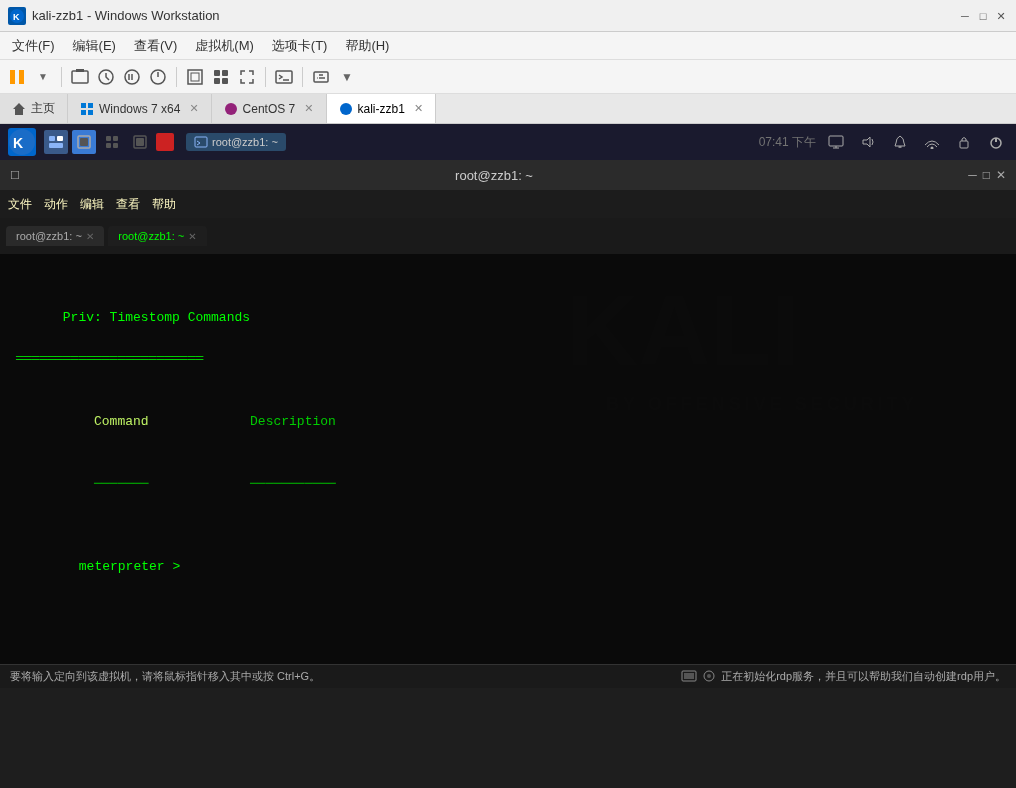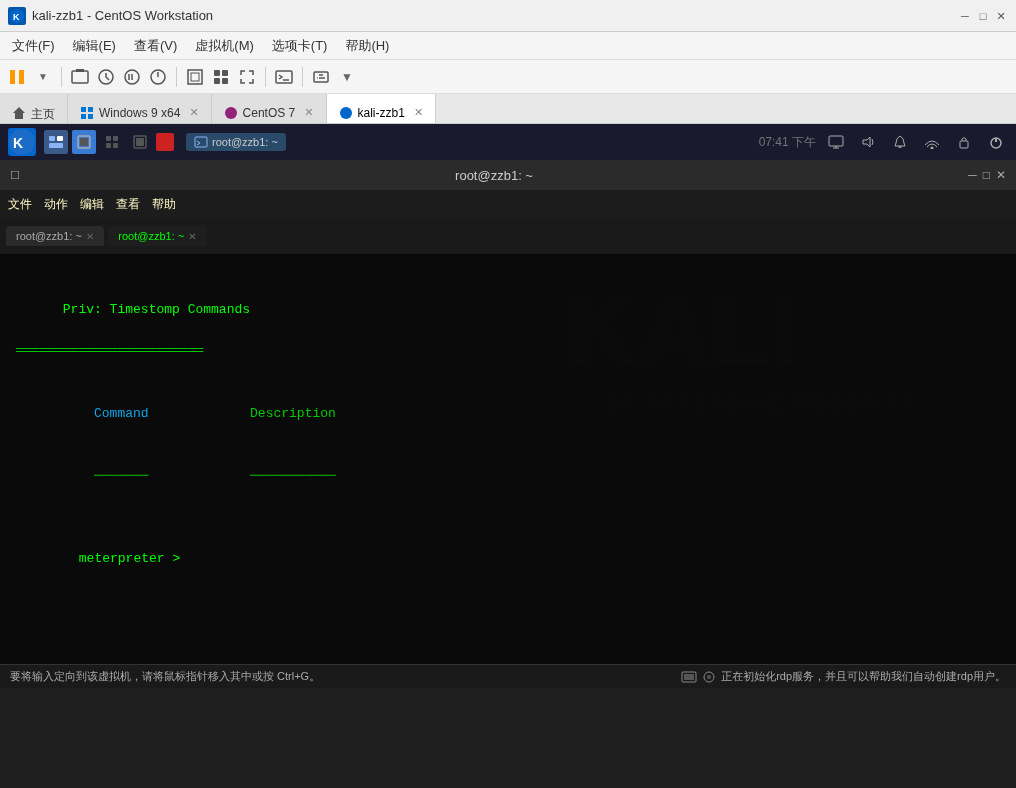--- a/index.html
+++ b/index.html
@@ -33,21 +33,21 @@
     }
     .tb-separator { width: 1px; height: 20px; background: #ccc; margin: 0 3px; }
     .tb-icon { width: 22px; height: 22px; display: flex; align-items: center; justify-content: center; cursor: pointer; }
 
     
     .vmware-tabs {
       display: flex; align-items: center; background: #e8e8e8;
       height: 30px; border-bottom: 1px solid #ccc;
     }
     .vmware-tab {
-      display: flex; align-items: flex-start; gap: 5px; padding: 12px 12px;
+      display: flex; align-items: center; gap: 5px; padding: 12px 12px;
       font-size: 12px; color: #333; cursor: pointer; height: 100%;
       border-right: 1px solid #ccc; background: #e0e0e0;
     }
     .vmware-tab.active { background: #fff; color: #000; }
     .vmware-tab .close-x { font-size: 11px; color: #888; margin-left: 4px; }
 
     
     .kali-topbar {
       display: flex; align-items: center; background: #1a1a2e; height: 36px;
       padding: 0 8px; gap: 8px;
@@ -79,21 +79,21 @@
     }
     .term-tab {
       display: flex; align-items: center; gap: 4px; padding: 4px 10px;
       font-size: 11px; color: #aaa; cursor: pointer; background: #2a2a2a;
       border-radius: 4px 4px 0 0;
     }
     .term-tab.active { background: #1e1e1e; color: #00ff00; }
     .term-tab .t-close { font-size: 10px; color: #666; }
 
     .terminal-body {
-      background: #0a0a0a; flex: 1; padding: 4px 16px;
+      background: #0a0a0a; flex: 1; padding: 12px 16px;
       font-family: 'Courier New', monospace; font-size: 13px; line-height: 1.6;
       overflow: hidden;
       height: calc(788px - 32px - 28px - 34px - 30px - 36px - 30px - 28px - 36px - 24px);
     }
 
     .term-line { white-space: pre; }
     .green { color: #00ff00; }
 
     .prompt { color: #00ff00; margin-left: 16px; }
 
@@ -119,21 +119,21 @@
 <body>
 
 <div class="vmware-titlebar">
   <div class="vmware-title-left">
     <div class="kali-icon" style="display:flex;align-items:center;justify-content:center;">
       <svg width="16" height="16" viewBox="0 0 16 16">
           <circle cx="8" cy="8" r="7" fill="#0066cc"></circle>
           <text x="4" y="12" fill="white" font-size="9" font-weight="bold">K</text>
         </svg>
     </div>
-    <span>kali-zzb1 - CentOS Workstation</span>
+    <span>kali-zzb1 - Windows Workstation</span>
   </div>
   <div class="vmware-title-controls">
     <span>─</span>
     <span>□</span>
     <span>✕</span>
   </div>
 </div>
 
 <div class="vmware-menubar">
   <span class="menu-item">文件(F)</span>
@@ -229,21 +229,21 @@
       </svg>
     <span>主页</span>
   </div>
   <div class="vmware-tab">
     <svg width="14" height="14">
         <rect x="1" y="1" width="5" height="5" fill="#0078d7"></rect>
         <rect x="8" y="1" width="5" height="5" fill="#0078d7"></rect>
         <rect x="1" y="8" width="5" height="5" fill="#0078d7"></rect>
         <rect x="8" y="8" width="5" height="5" fill="#0078d7"></rect>
       </svg>
-    <span>Windows 9 x64</span>
+    <span>Windows 7 x64</span>
     <span class="close-x">✕</span>
   </div>
   <div class="vmware-tab">
     <svg width="14" height="14">
         <circle cx="7" cy="7" r="6" fill="#932279"></circle>
       </svg>
     <span>CentOS 7</span>
     <span class="close-x">✕</span>
   </div>
   <div class="vmware-tab active">
@@ -397,42 +397,42 @@
 
     <div class="term-line green">
       <span>Priv: Timestomp Commands</span>
     </div>
 
     <div class="term-line green">════════════════════════</div>
 
     <div class="term-line">&nbsp;</div>
 
     <div class="term-line" style="color:#00cc00;">
-      &nbsp;&nbsp;&nbsp;&nbsp;<span style="color:#0ea5e9;">Command</span>&nbsp;&nbsp;&nbsp;&nbsp;&nbsp;&nbsp;&nbsp;&nbsp;&nbsp;&nbsp;&nbsp;&nbsp;&nbsp;<span style="color:#00cc00;">Description</span>
+      &nbsp;&nbsp;&nbsp;&nbsp;<span style="color:#bef264;">Command</span>&nbsp;&nbsp;&nbsp;&nbsp;&nbsp;&nbsp;&nbsp;&nbsp;&nbsp;&nbsp;&nbsp;&nbsp;&nbsp;<span style="color:#00cc00;">Description</span>
     </div>
 
     <div class="term-line" style="color:#00cc00;">
       &nbsp;&nbsp;&nbsp;&nbsp;───────&nbsp;&nbsp;&nbsp;&nbsp;&nbsp;&nbsp;&nbsp;&nbsp;&nbsp;&nbsp;&nbsp;&nbsp;&nbsp;───────────
     </div>
 
 
     <div class="term-line">&nbsp;</div>
 
     <div class="term-line">
       <span class="prompt">meterpreter</span><span style="color:#00ff00;"> &gt; </span>
     </div>
 
     <div class="term-line">&nbsp;</div>
 
   </div>
 </div>
 
 <div class="bottom-bar">
   <span>要将输入定向到该虚拟机，请将鼠标指针移入其中或按 Ctrl+G。</span>
-  <div style="display:flex;align-items:center;gap:4px;">
+  <div style="display:flex;align-items:flex-start;gap:4px;">
 
     <svg width="16" height="14">
         <rect x="1" y="2" width="14" height="10" rx="1" fill="none" stroke="#888" stroke-width="1"></rect>
         <rect x="3" y="4" width="10" height="6" fill="#555"></rect>
       </svg>
     <svg width="16" height="14">
         <circle cx="8" cy="7" r="5" fill="none" stroke="#888" stroke-width="1"></circle>
         <circle cx="8" cy="7" r="2" fill="#555"></circle>
       </svg>
     <span style="font-size:11px;color:#aaa;max-width:400px;overflow:hidden;text-overflow:ellipsis;white-space:nowrap;">正在初始化rdp服务，并且可以帮助我们自动创建rdp用户。</span>

